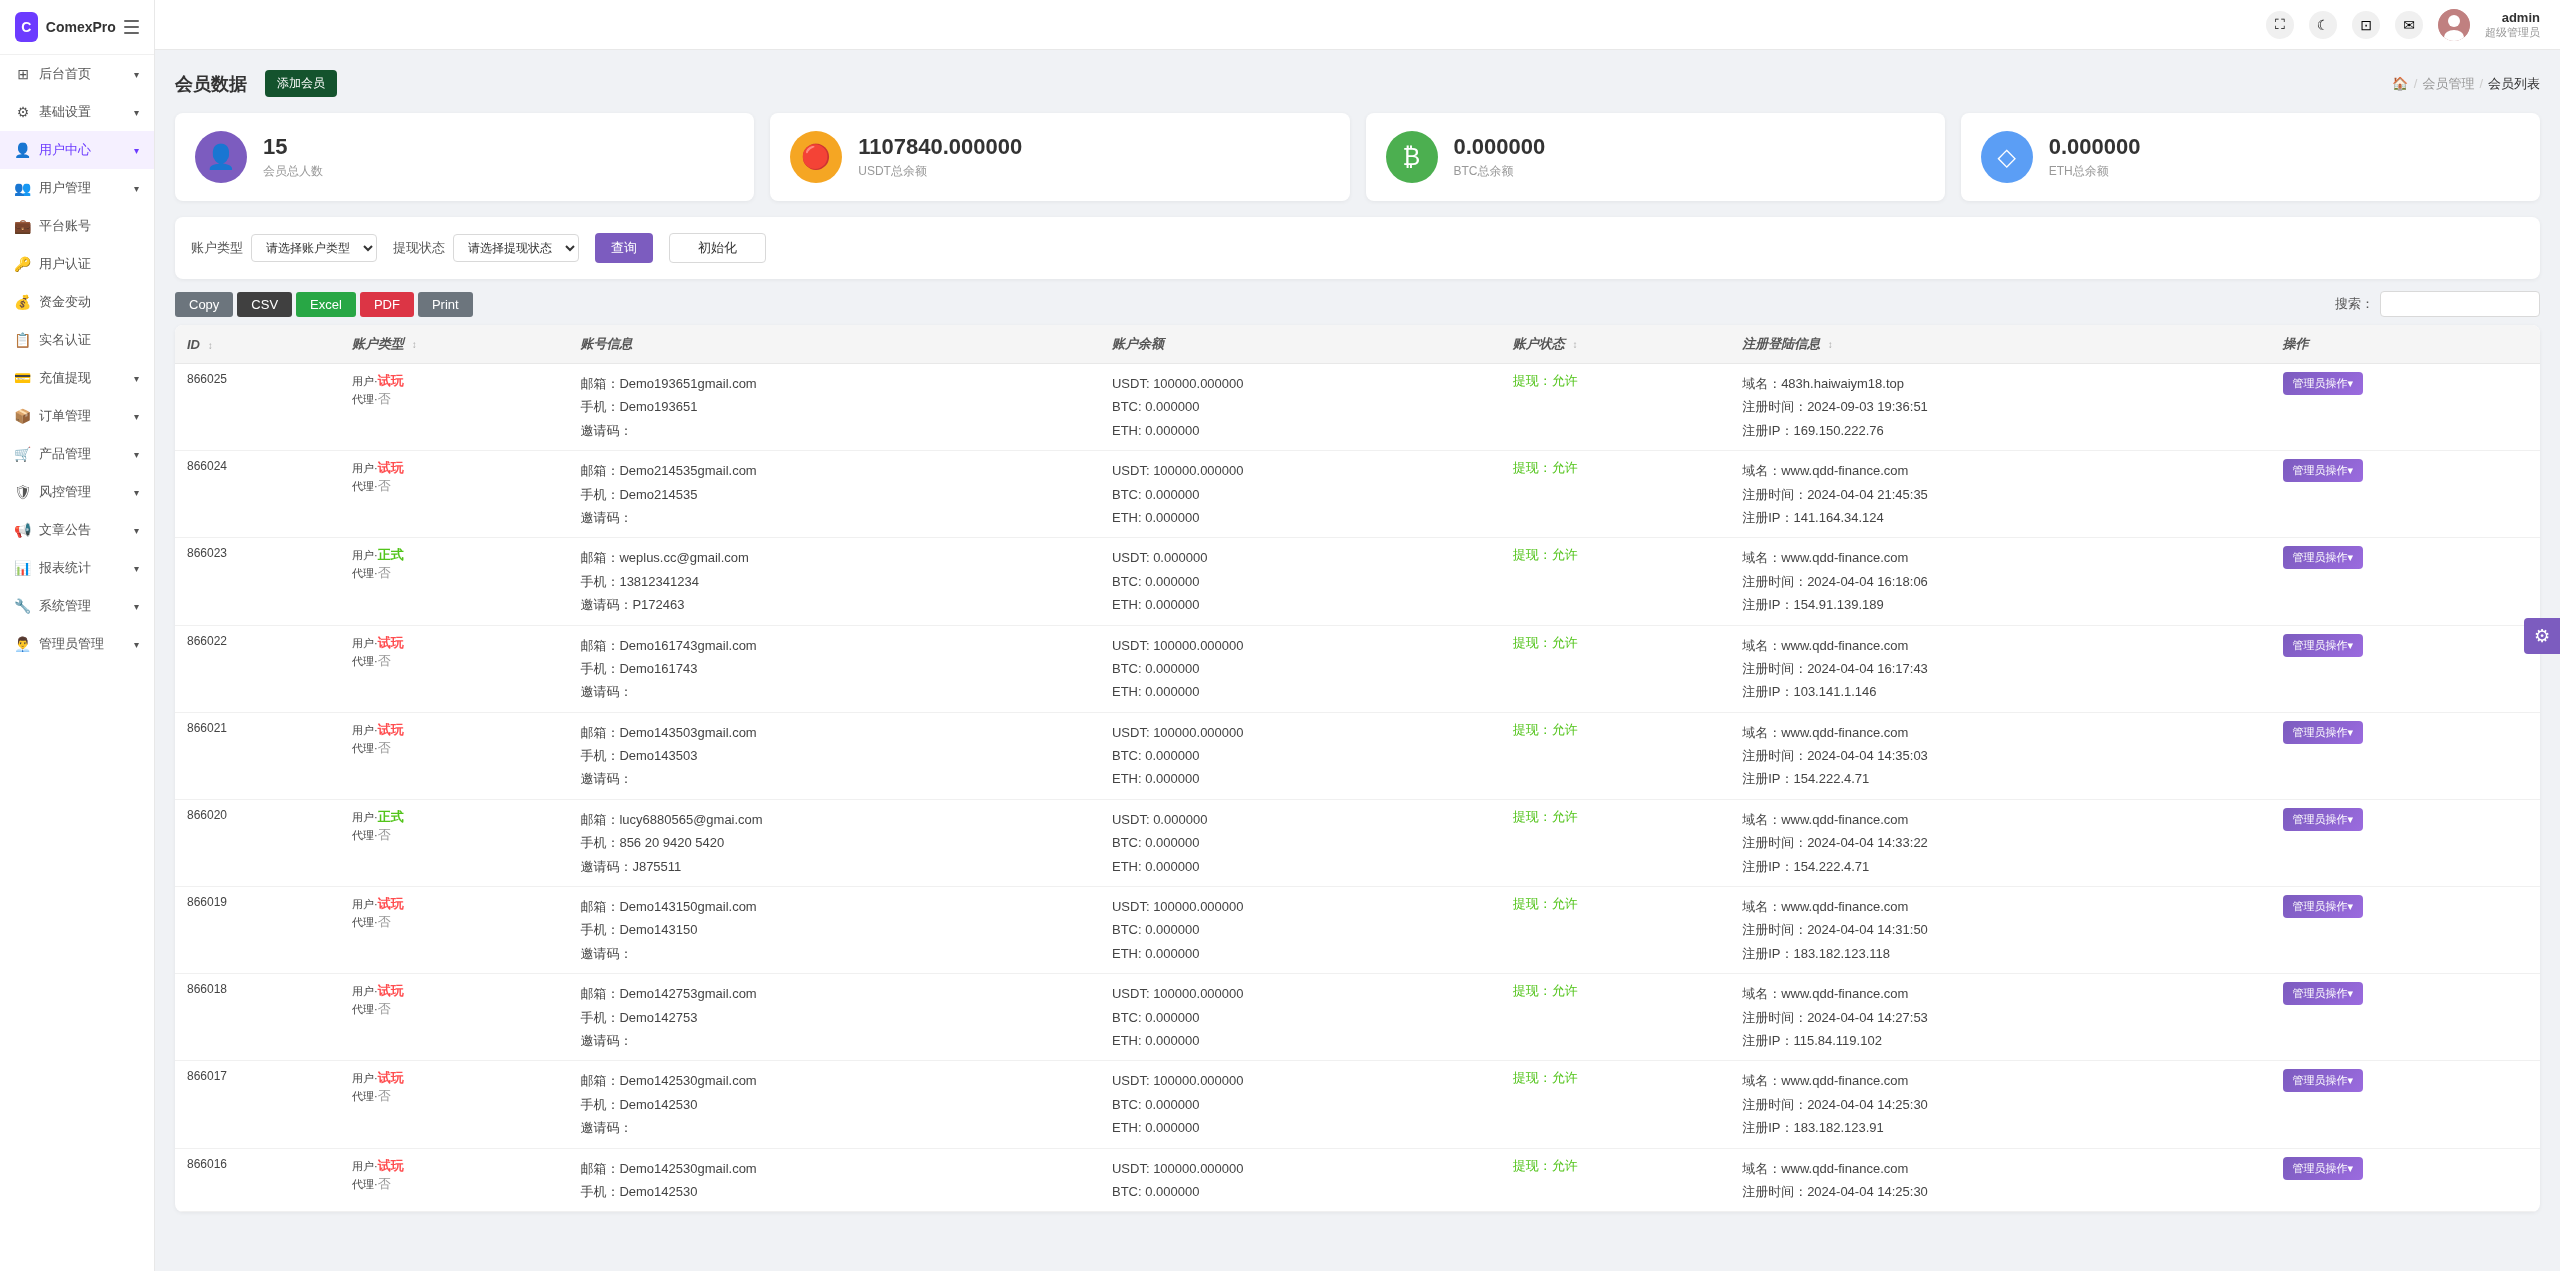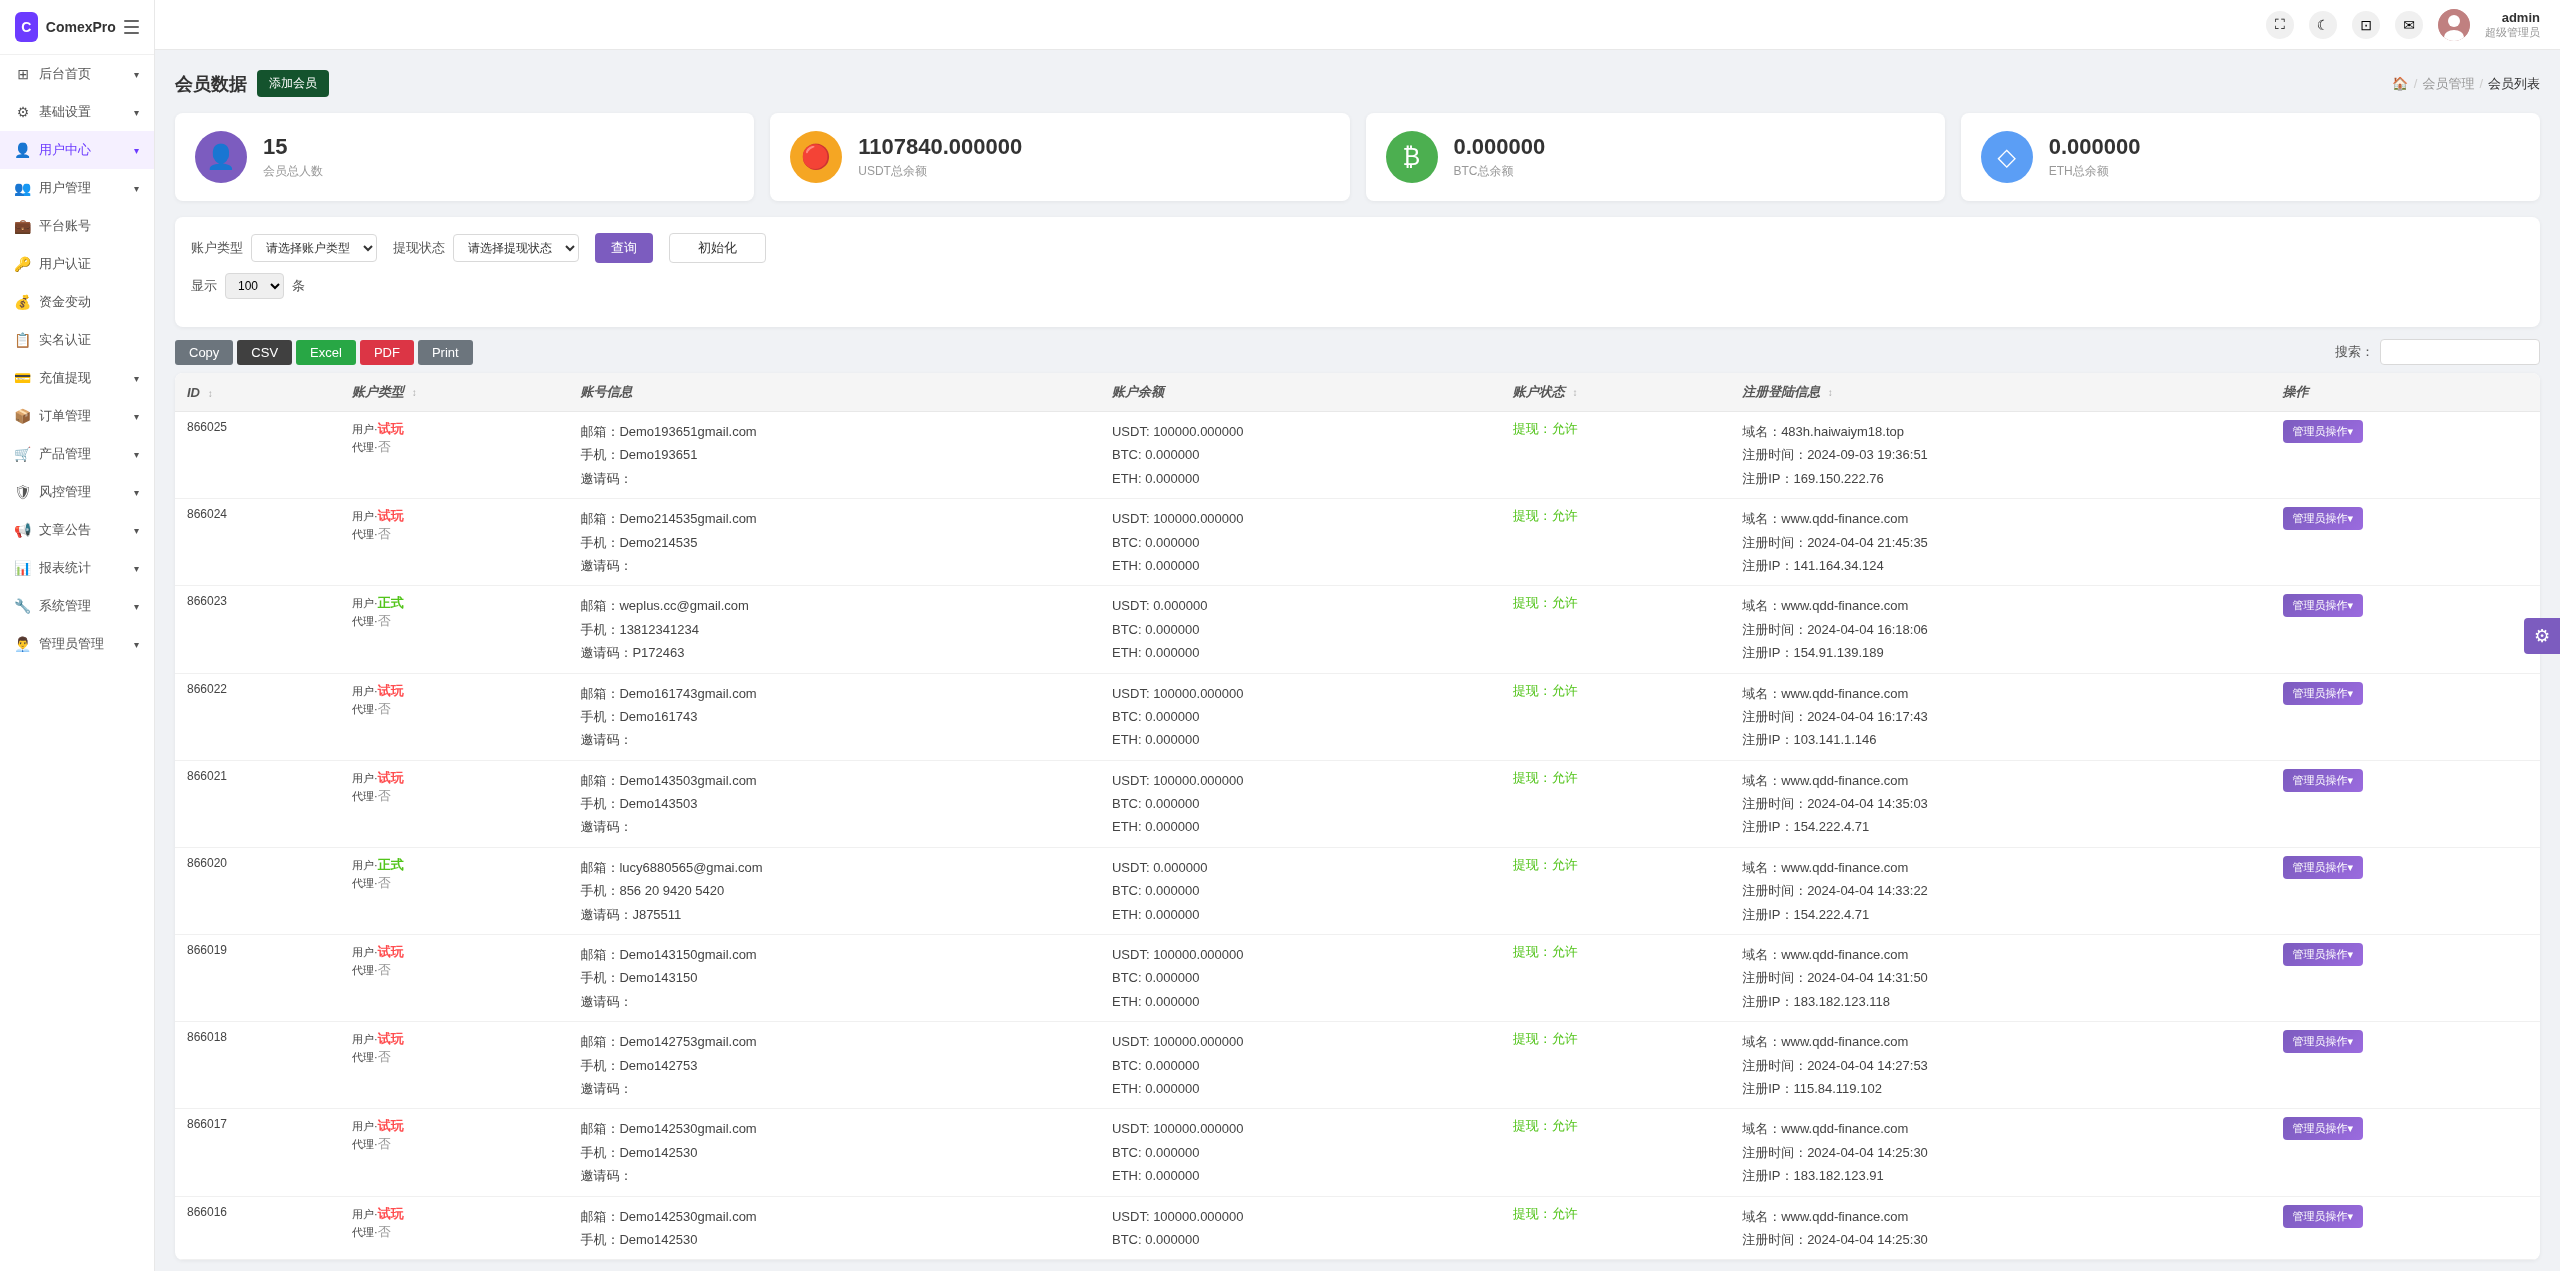--- a/index.html
+++ b/index.html
@@ -212,21 +212,21 @@
     </div>
     <div class="topbar-user">
       <span class="topbar-username">admin</span>
       <span class="topbar-role">超级管理员</span>
     </div>
   </div>
 
   <div class="content">
 
     <div class="page-header">
-      <div style="display:flex;align-items:center;gap:10px;">
+      <div style="display:flex;align-items:center;gap:18px;">
         <span class="page-title">会员数据</span>
         <button class="add-btn">添加会员</button>
       </div>
       <div class="breadcrumb">
         <span>🏠</span>
         <span class="sep">/</span>
         <span>会员管理</span>
         <span class="sep">/</span>
         <span class="current">会员列表</span>
       </div>
@@ -277,30 +277,20 @@
           <span class="filter-label">提现状态</span>
           <select class="filter-select">
             <option>请选择提现状态</option>
             <option>允许</option>
             <option>禁止</option>
           </select>
         </div>
         <button class="filter-btn">查询</button>
         <button class="filter-reset-btn">初始化</button>
       </div>
-      <div class="display-row">
-        <span class="display-label">显示</span>
-        <select class="display-select">
-          <option>100</option>
-          <option>50</option>
-          <option>25</option>
-          <option>10</option>
-        </select>
-        <span class="display-unit">条</span>
-      </div>
     </div>
 
     <div class="table-toolbar">
       <div class="toolbar-btns">
         <button class="toolbar-btn copy">Copy</button>
         <button class="toolbar-btn csv">CSV</button>
         <button class="toolbar-btn excel">Excel</button>
         <button class="toolbar-btn pdf">PDF</button>
         <button class="toolbar-btn print">Print</button>
       </div>

